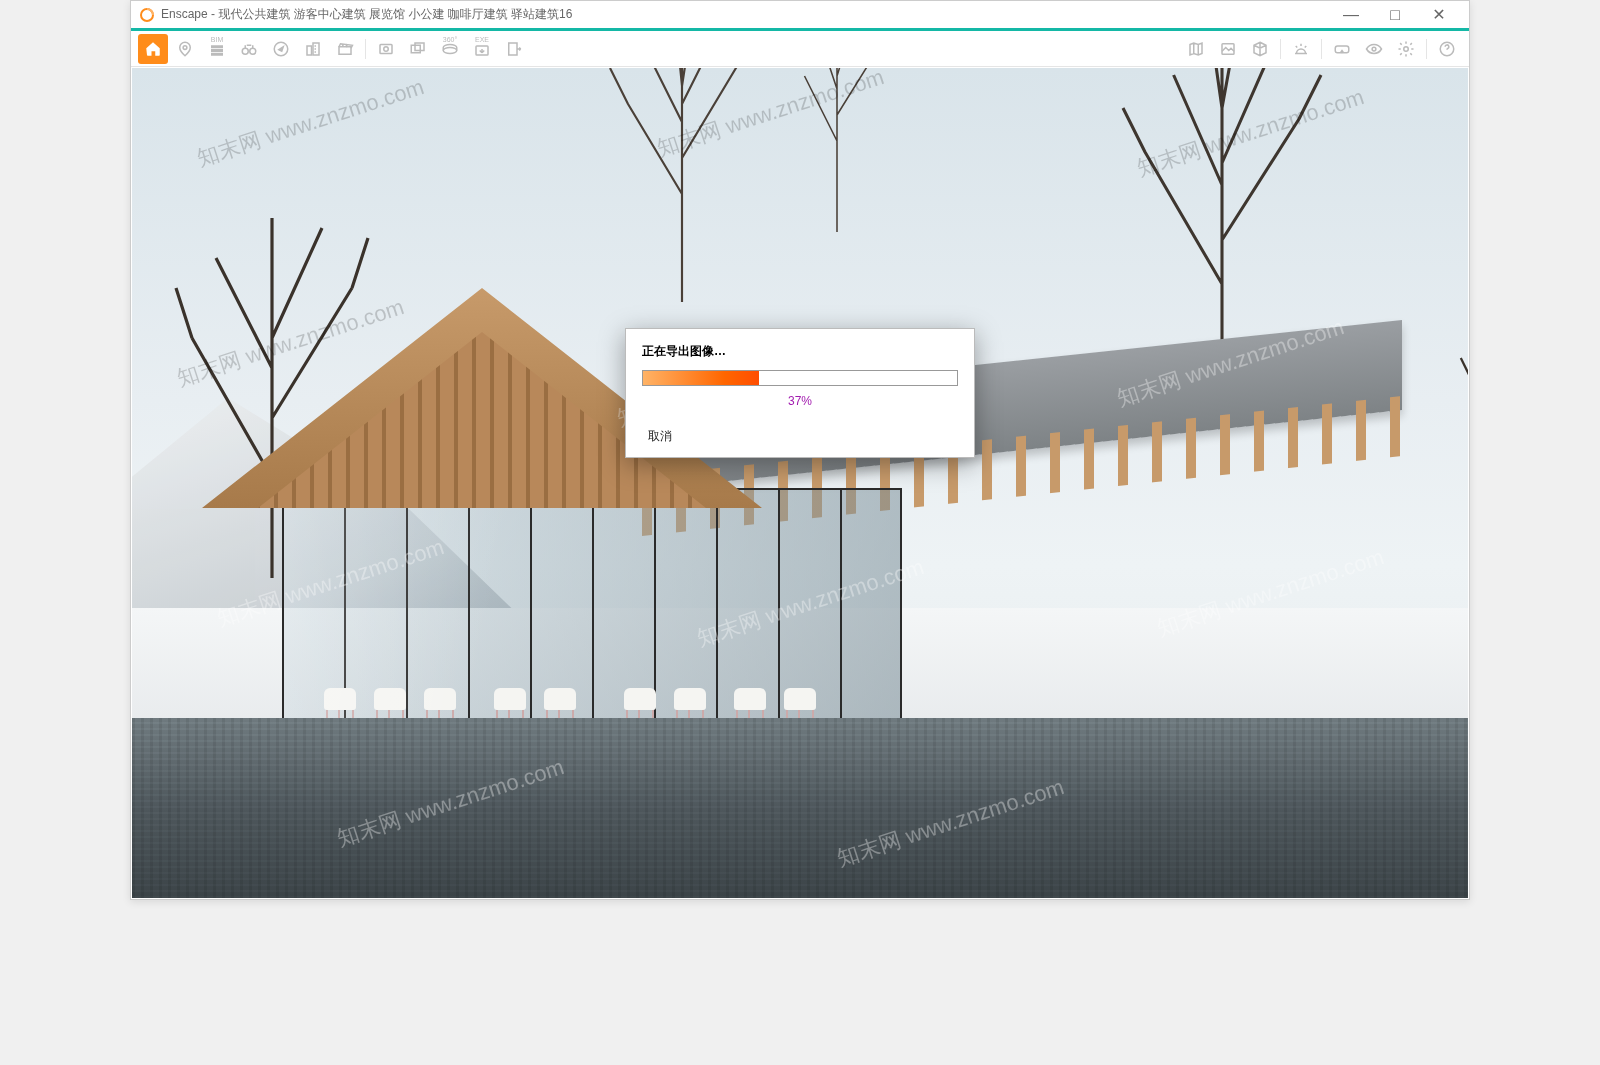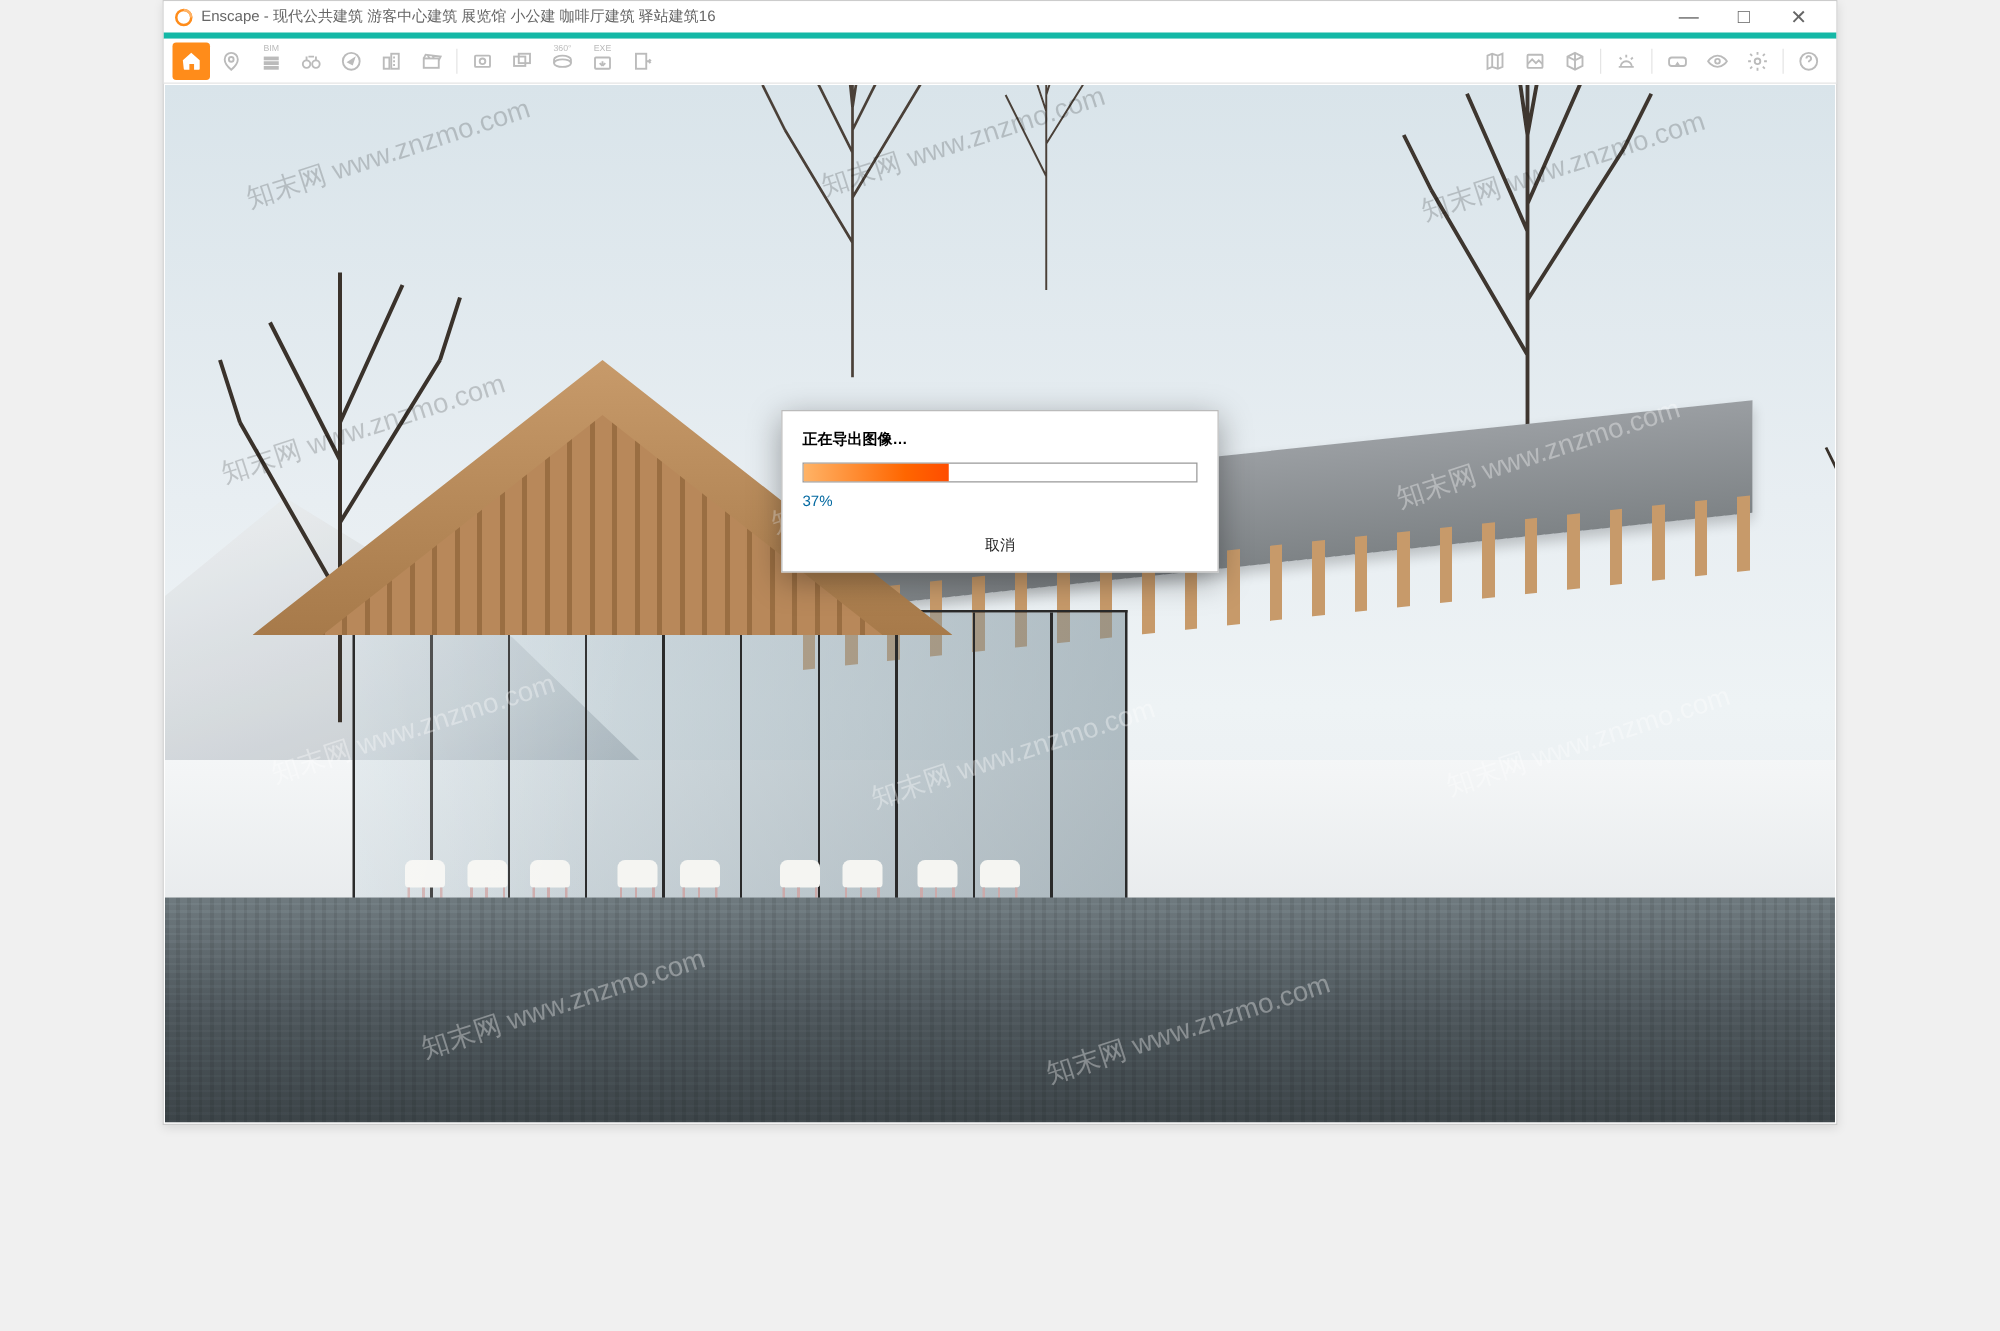--- a/index.html
+++ b/index.html
@@ -1,19 +1,19 @@
 <!DOCTYPE html>
 <html><head>
 <meta charset="utf-8">
 <style>
   * { box-sizing: border-box; margin: 0; padding: 0; }
   html, body { width: 1600px; height: 1065px; font-family: "Segoe UI", Arial, sans-serif; overflow: hidden; background: #f0f0f0; }
   .window { width: 1340px; height: 900px; background: #fff; border: 1px solid #ccc; position: relative; margin: 0 auto; box-shadow: 0 2px 8px rgba(0,0,0,0.1); }
   
-  .titlebar { height: 30px; background: #fff; display: flex; align-items: center; padding: 0 8px; border-bottom: 5px solid #14b8a6; }
+  .titlebar { height: 30px; background: #fff; display: flex; align-items: center; padding: 0 8px; border-bottom: 3px solid #14b8a6; }
   .titlebar .logo { width: 16px; height: 16px; margin-right: 6px; display:flex; align-items:center; justify-content:center;}
   .titlebar .title { font-size: 12px; color: #666; flex: 1; white-space: nowrap; overflow: hidden; text-overflow: ellipsis; }
   .win-controls { display: flex; }
   .win-btn { width: 44px; height: 30px; display: flex; align-items: center; justify-content: center; color: #666; cursor: pointer; }
   
   .toolbar { height: 36px; background: #fff; border-bottom: 1px solid #e5e5e5; display: flex; align-items: center; padding: 0 6px; }
   .tool-btn { width: 30px; height: 30px; display: flex; align-items: center; justify-content: center; color: #bbb; cursor: pointer; margin: 0 1px; border-radius: 3px; position: relative; }
   .tool-btn.active { background: #ff8c1a; color: #fff; }
   .tool-sep { width: 1px; height: 20px; background: #e5e5e5; margin: 0 4px; }
   .tool-btn .sub { font-size: 7px; position:absolute; top:2px; left:0; right:0; text-align:center; color:#bbb;}
@@ -48,22 +48,22 @@
   .rafters{position:absolute;left:360px;bottom:212px;width:760px;height:60px;background:repeating-linear-gradient(90deg,#c79a6a 0 10px, transparent 10px 34px);transform:skewY(-6deg);transform-origin:left bottom;}
   .interior{position:absolute;left:20px;bottom:10px;width:580px;height:110px;}
   .chair{position:absolute;bottom:0;width:32px;height:50px;}
   .chair .seat{position:absolute;bottom:18px;left:0;width:32px;height:22px;background:#f5f5f2;border-radius:6px 6px 3px 3px;}
   .chair .legs{position:absolute;bottom:0;left:2px;width:28px;height:18px;background:linear-gradient(90deg,#caa 0 2px,transparent 2px 12px,#caa 12px 14px,transparent 14px 26px,#caa 26px 28px);}
   
   .dialog { position:absolute; left:50%; top:260px; transform:translateX(-50%); width:350px; background:#fff; border:1px solid #bbb; box-shadow:0 6px 24px rgba(0,0,0,.35); padding:14px 16px 10px; font-size:12px;}
   .dialog .dtitle{font-weight:700;color:#000000;margin-bottom:10px;}
   .progress-outer{height:16px;border:1px solid #999;background:#fff;position:relative;}
   .progress-inner{height:100%;background:linear-gradient(90deg,#ffb366,#ff6600 70%,#ff4d00);}
-  .dialog .pct{margin-top:8px;color:#0369a1;}
-  .dialog .actions{text-align:center;margin-top:18px;}
+  .dialog .pct{text-align:center;margin-top:8px;color:#a21caf;}
+  .dialog .actions{text-align:left;margin-top:18px;}
   .dialog .cancel{display:inline-block;padding:2px 6px;color:#222;cursor:pointer;}
   
   .wm{position:absolute;color:rgba(255,255,255,0.35);font-size:22px;transform:rotate(-18deg);pointer-events:none;font-weight:500;white-space:nowrap;}
   .wm.dark{color:rgba(0,0,0,0.18);} 
   .corner-wm{position:absolute;right:20px;bottom:12px;color:rgba(255,255,255,0.75);text-align:right;text-shadow:0 1px 3px rgba(0,0,0,.5);} 
   .corner-wm .brand{font-size:34px;font-weight:300;letter-spacing:2px;}
   .corner-wm .idline{font-size:20px;letter-spacing:1px;}
   .viewport .pull-tab{position:absolute;top:-1px;left:50%;transform:translateX(-50%);width:26px;height:10px;background:#fff;border:1px solid #e5e5e5;border-top:none;border-radius:0 0 6px 6px;display:flex;align-items:center;justify-content:center;color:#ff8c1a;font-size:10px;}
 </style>
 </head>

